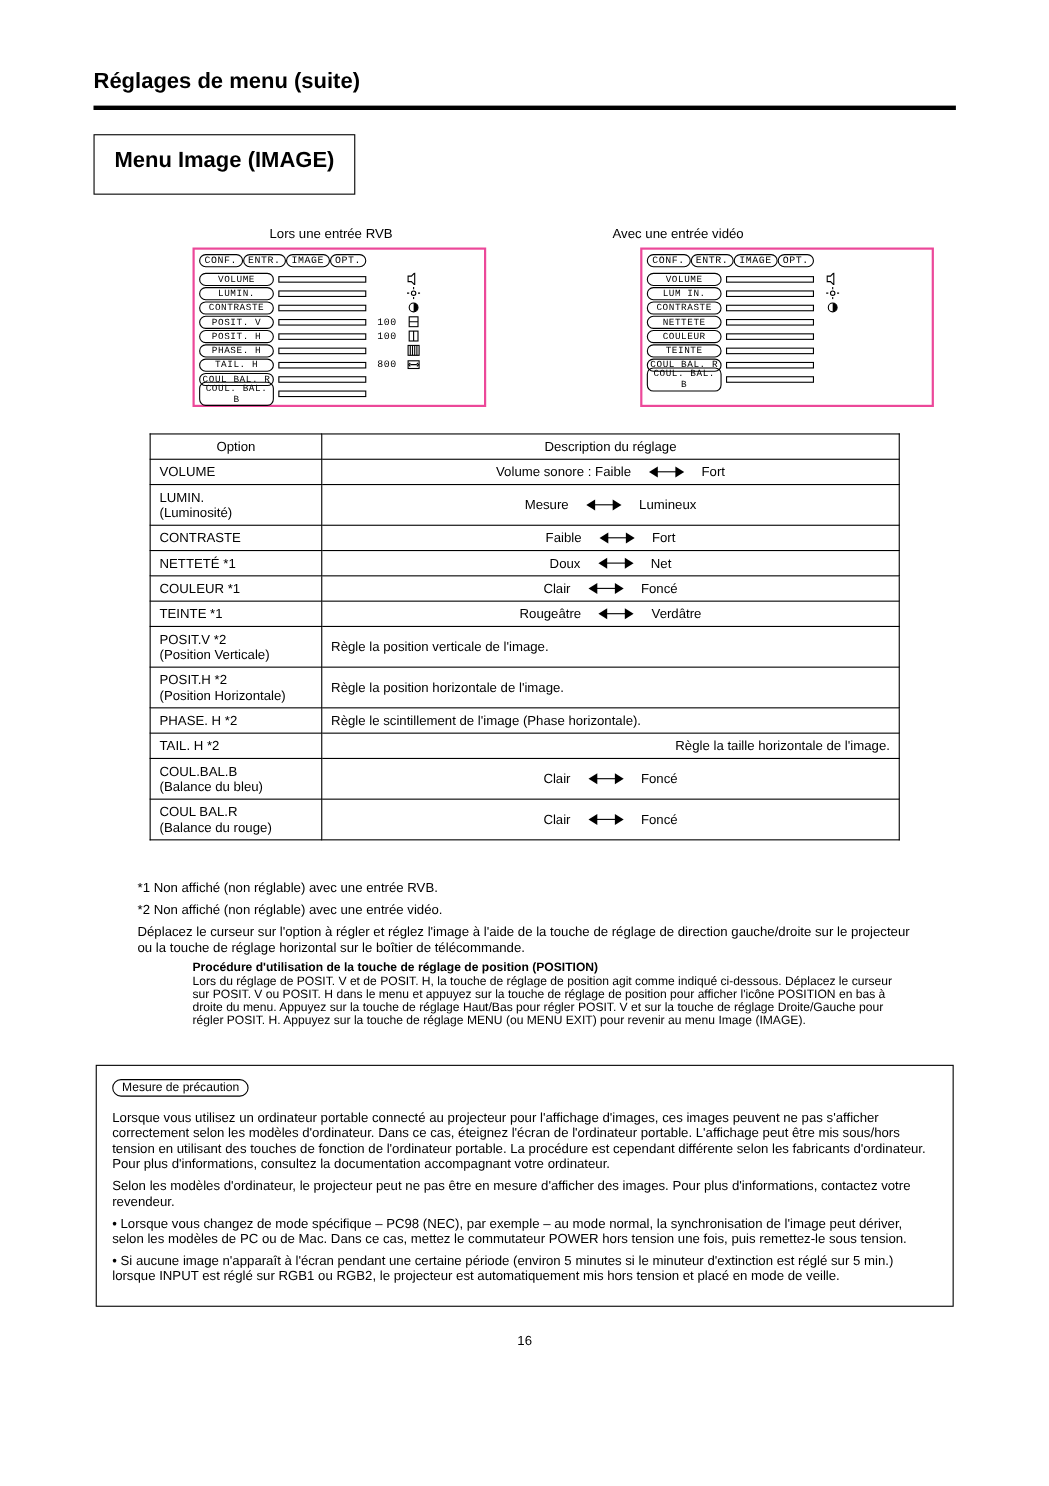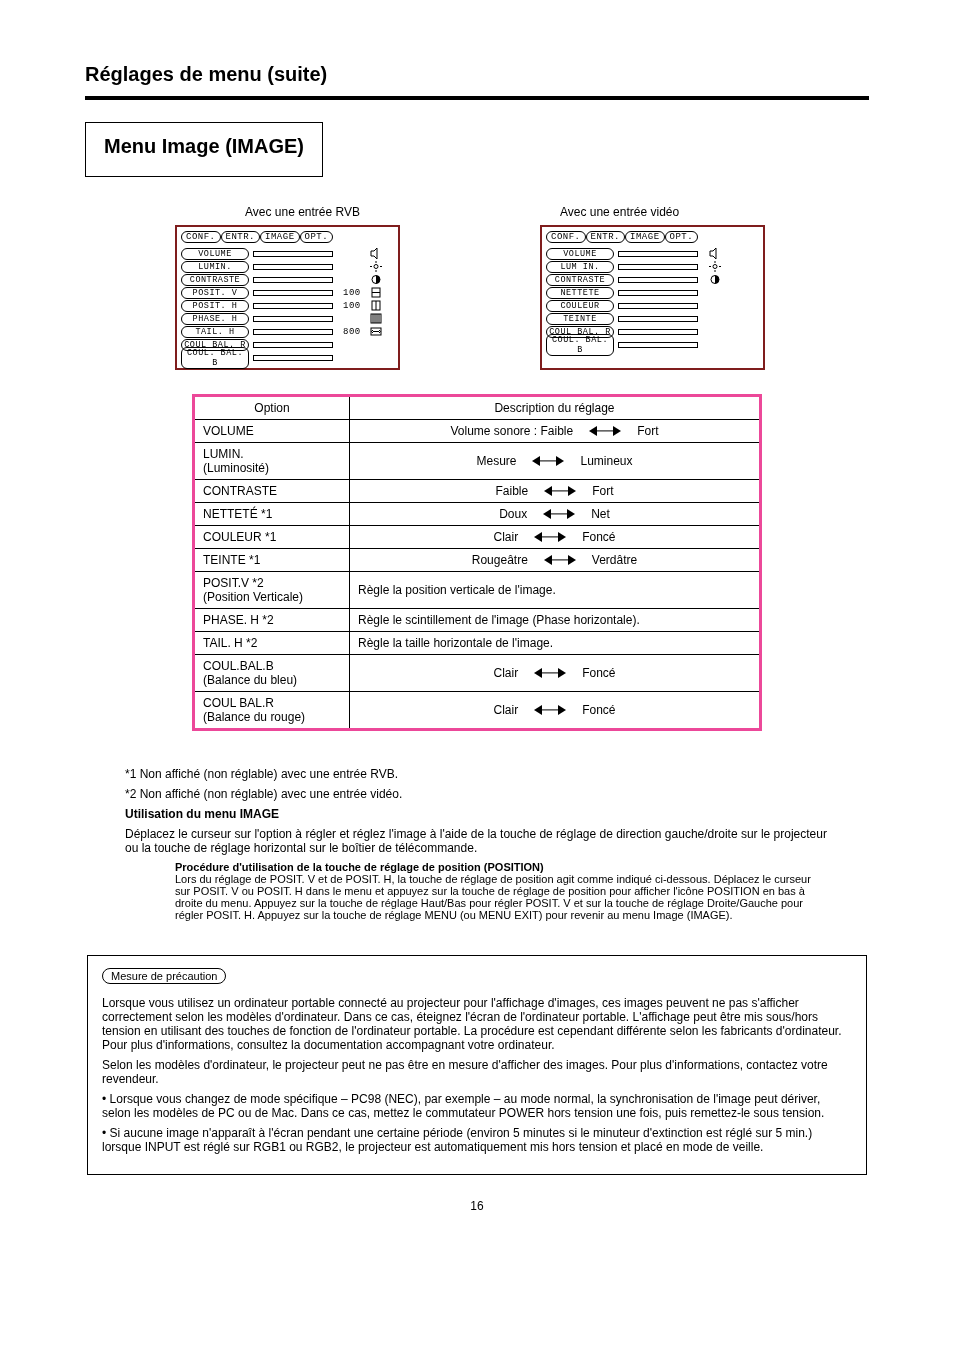--- a/index.html
+++ b/index.html
@@ -39,22 +39,22 @@
     font-size: 12px;
   }
   .screens-row {
     display: flex;
     justify-content: flex-start;
     gap: 140px;
     padding-left: 90px;
     margin-bottom: 24px;
   }
   .osd {
-    border: 2px solid #7f1d1d;
-    width: 225px;
+    border: 2px solid #ec4899;
+    width: 267px;
     padding: 4px;
     font-family: "Courier New", monospace;
     font-size: 10px;
     letter-spacing: 0.5px;
   }
   .osd-tabs {
     display: flex;
     gap: 0;
     margin-bottom: 4px;
   }
@@ -102,23 +102,23 @@
   .osd-icon {
     width: 14px;
     font-size: 10px;
     text-align: center;
   }
   .osd-icon svg { display:block; margin:auto; }
 
   
   .settings-table {
     margin: 0 auto 30px auto;
-    border: 3px solid #ec4899;
+    border: 1px solid #ec4899;
     border-collapse: collapse;
-    width: 570px;
+    width: 682px;
   }
   .settings-table td, .settings-table th {
     border: 1px solid #000;
     padding: 4px 8px;
     font-size: 12px;
     vertical-align: middle;
   }
   .settings-table th {
     text-align: center;
     font-weight: normal;
@@ -187,21 +187,21 @@
 <body>
 
 <div class="page">
 
   <div class="page-header">Réglages de menu (suite)</div>
   <div class="rule"></div>
 
   <div class="menu-label-box">Menu Image (IMAGE)</div>
 
   <div class="captions-row">
-    <span>Avec une entrée RVB</span>
+    <span>Lors une entrée RVB</span>
     <span>Avec une entrée vidéo</span>
   </div>
 
   <div class="screens-row">
 
     <div class="osd">
       <div class="osd-tabs">
         <span class="osd-tab">CONF.</span>
         <span class="osd-tab">ENTR.</span>
         <span class="osd-tab">IMAGE</span>
@@ -480,26 +480,30 @@
                 <span class="dbl-arrow-bar"></span>
               </span>
               <span>Verdâtre</span>
             </span></td>
         </tr>
         <tr>
           <td class="col-name">POSIT.V *2<br>(Position Verticale)</td>
           <td class="center" style="text-align: left;">Règle la position verticale de l'image.</td>
         </tr>
         <tr>
+          <td class="col-name">POSIT.H *2<br>(Position Horizontale)</td>
+          <td class="center" style="text-align: left;">Règle la position horizontale de l'image.</td>
+        </tr>
+        <tr>
           <td class="col-name">PHASE. H *2</td>
           <td class="center" style="text-align: left;">Règle le scintillement de l'image (Phase horizontale).</td>
         </tr>
         <tr>
           <td class="col-name">TAIL. H *2</td>
-          <td class="center" style="text-align: left;">Règle la taille horizontale de l'image.</td>
+          <td class="center" style="text-align: right;">Règle la taille horizontale de l'image.</td>
         </tr>
         <tr>
           <td class="col-name">COUL.BAL.B<br>(Balance du bleu)</td>
           <td class="center"><span class="adj-line">
               <span>Clair</span>
               <span class="dbl-arrow">
                 <span class="dbl-arrow-bar"></span>
               </span>
               <span>Foncé</span>
             </span></td>
@@ -513,21 +517,20 @@
               </span>
               <span>Foncé</span>
             </span></td>
         </tr>
       </tbody>
   </table>
 
   <div class="notes-block">
     <p>*1 Non affiché (non réglable) avec une entrée RVB.</p>
     <p>*2 Non affiché (non réglable) avec une entrée vidéo.</p>
-    <p><b>Utilisation du menu IMAGE</b></p>
     <p>Déplacez le curseur sur l'option à régler et réglez l'image à l'aide de la touche de réglage de direction gauche/droite sur le projecteur ou la touche de réglage horizontal sur le boîtier de télécommande.</p>
     <div class="footnote">
       <b>Procédure d'utilisation de la touche de réglage de position (POSITION)</b><br>
       <span>Lors du réglage de POSIT. V et de POSIT. H, la touche de réglage de position agit comme indiqué ci-dessous. Déplacez le curseur sur POSIT. V ou POSIT. H dans le menu et appuyez sur la touche de réglage de position pour afficher l'icône POSITION en bas à droite du menu. Appuyez sur la touche de réglage Haut/Bas pour régler POSIT. V et sur la touche de réglage Droite/Gauche pour régler POSIT. H. Appuyez sur la touche de réglage MENU (ou MENU EXIT) pour revenir au menu Image (IMAGE).</span>
     </div>
   </div>
 
   <div class="caution-box">
     <span class="caution-pill">Mesure de précaution</span>
     <p>Lorsque vous utilisez un ordinateur portable connecté au projecteur pour l'affichage d'images, ces images peuvent ne pas s'afficher correctement selon les modèles d'ordinateur. Dans ce cas, éteignez l'écran de l'ordinateur portable. L'affichage peut être mis sous/hors tension en utilisant des touches de fonction de l'ordinateur portable. La procédure est cependant différente selon les fabricants d'ordinateur. Pour plus d'informations, consultez la documentation accompagnant votre ordinateur.</p>

